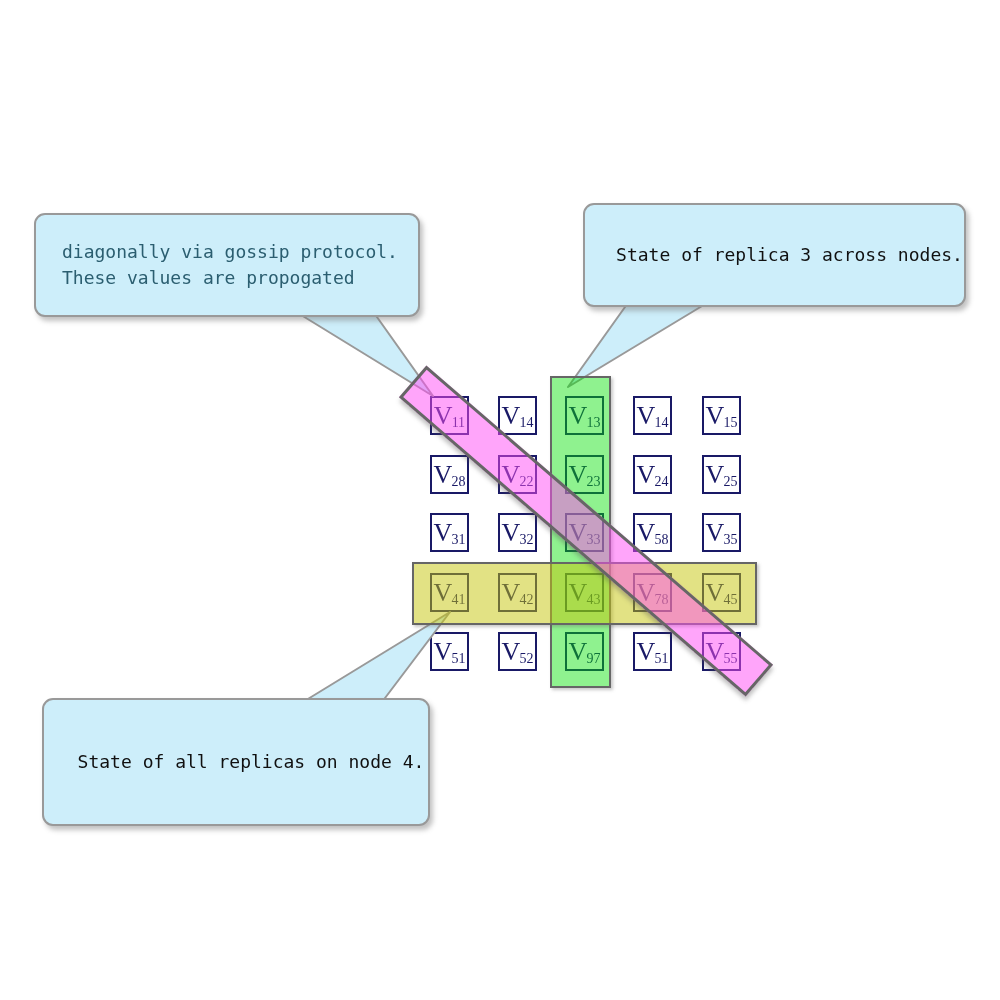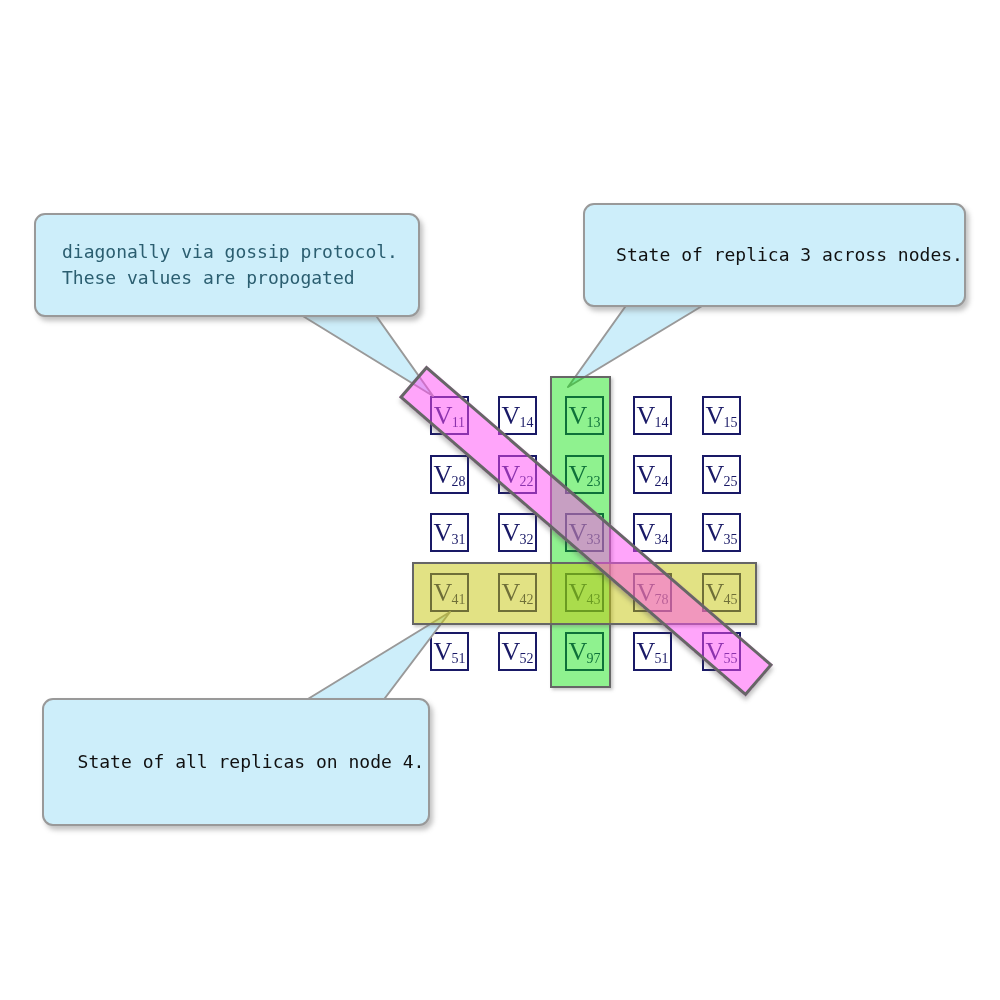--- a/index.html
+++ b/index.html
@@ -101,21 +101,21 @@
       <div class="cell" style="left: 498px; top: 513px;">
         <span class="base">V</span>
         <span class="sub">32</span>
       </div>
       <div class="cell" style="left: 565px; top: 513px;">
         <span class="base">V</span>
         <span class="sub">33</span>
       </div>
       <div class="cell" style="left: 633px; top: 513px;">
         <span class="base">V</span>
-        <span class="sub">34</span>
+        <span class="sub">58</span>
       </div>
       <div class="cell" style="left: 702px; top: 513px;">
         <span class="base">V</span>
         <span class="sub">35</span>
       </div>
       <div class="cell" style="left: 430px; top: 573px;">
         <span class="base">V</span>
         <span class="sub">41</span>
       </div>
       <div class="cell" style="left: 498px; top: 573px;">

